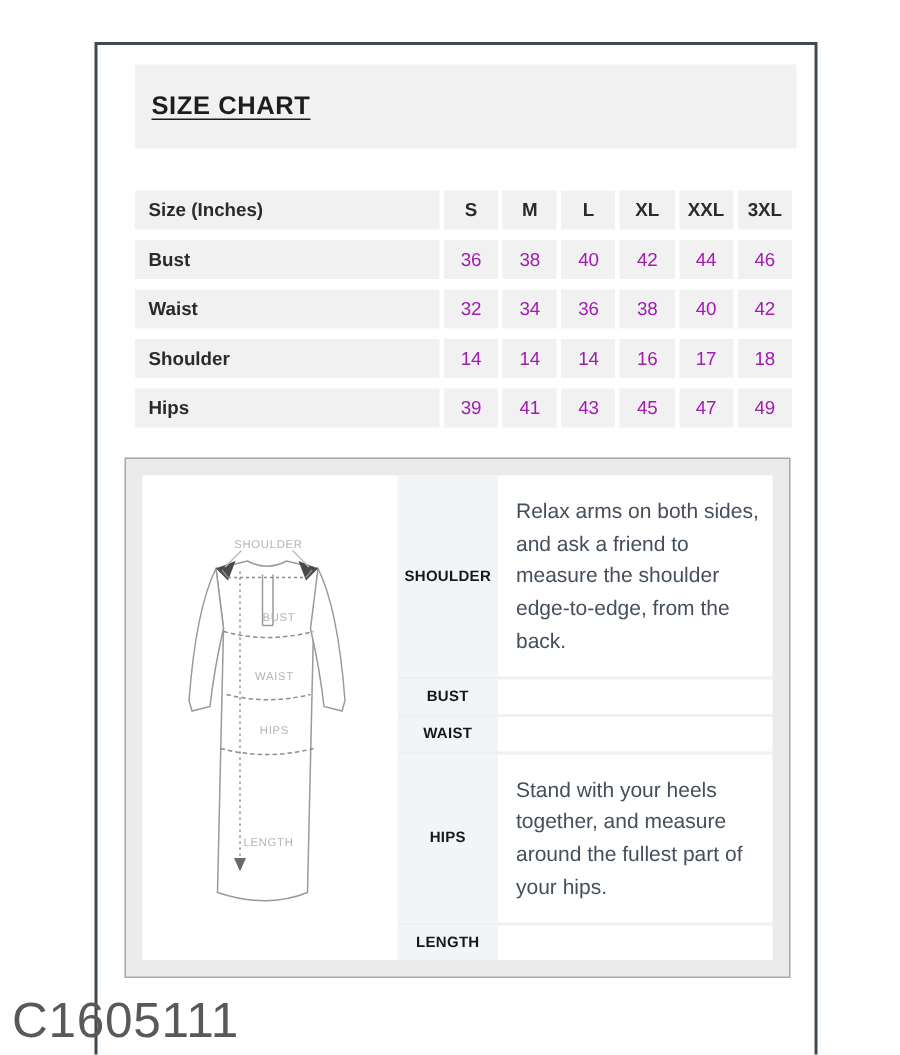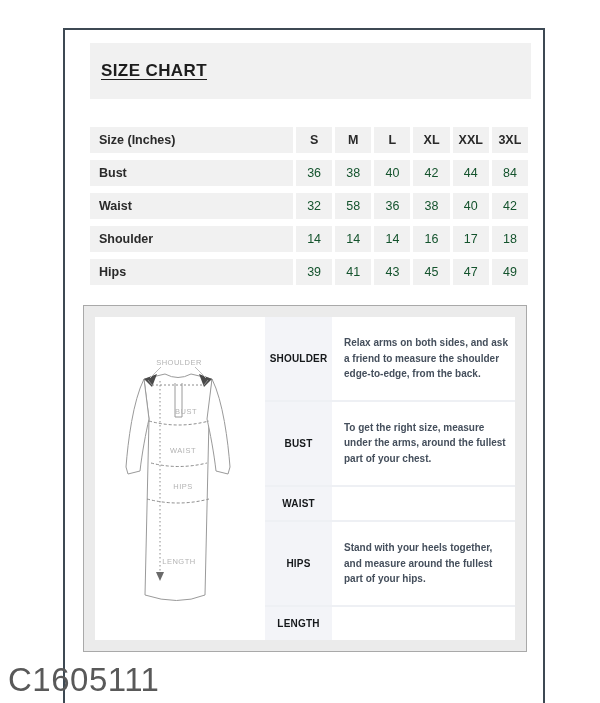--- a/index.html
+++ b/index.html
@@ -31,21 +31,21 @@
   
   table.size-table{
     position:absolute;left:22px;top:90px;width:444px;
     border-collapse:separate;border-spacing:3px 7px;table-layout:fixed;
   }
   table.size-table th,table.size-table td{
     background:#f1f1f1;height:24px;font-size:12.5px;vertical-align:middle;
   }
   table.size-table .lblcol{width:193px;text-align:left;padding-left:9px;font-weight:bold;color:#2a2a2a;}
   table.size-table th.szcol{font-weight:bold;color:#2a2a2a;text-align:center;}
-  table.size-table td.val{text-align:center;color:#14532d;font-weight:normal;}
+  table.size-table td.val{text-align:center;color:#a21caf;font-weight:normal;}
 
   
   .guide{
     position:absolute;left:18px;top:275px;width:444px;height:347px;
     box-sizing:border-box;border:1px solid #a9a9a9;background:#ebebeb;
     padding:11px;
   }
   .guide-inner{
     width:100%;height:100%;background:#ffffff;display:flex;flex-direction:row;
   }
@@ -53,21 +53,21 @@
   .figure svg{position:absolute;left:0;top:0;width:170px;height:100%;}
   .grows{flex:1;display:flex;flex-direction:column;}
   .grow{display:flex;flex-direction:row;flex:1 0 auto;}
   .grow + .grow{border-top:2px solid #eef0f4;}
   .glabel{
     flex:0 0 67px;background:#f3f4f8;display:flex;align-items:center;justify-content:center;
     font-weight:bold;font-size:10px;color:#15181b;letter-spacing:.2px;text-align:center;
   }
   .gdesc{
     flex:1;display:flex;flex-direction:column;justify-content:center;
-    padding:7px 6px 7px 12px;font-size:10px;line-height:1.55;color:#454f5c;font-weight:bold;
+    padding:7px 6px 7px 12px;font-size:14px;line-height:1.55;color:#454f5c;
   }
 
   
   .code{
     position:absolute;left:8px;top:661px;
     font-size:33px;color:#595959;letter-spacing:.5px;
   }
 
   
   .diag-label{fill:#b3b3b3;font-size:7.5px;letter-spacing:.5px;font-family:"Liberation Sans",sans-serif;}
@@ -95,26 +95,26 @@
         </tr>
       </thead>
       <tbody>
         <tr>
           <td class="lblcol">Bust</td>
           <td class="val">36</td>
           <td class="val">38</td>
           <td class="val">40</td>
           <td class="val">42</td>
           <td class="val">44</td>
-          <td class="val">84</td>
+          <td class="val">46</td>
         </tr>
         <tr>
           <td class="lblcol">Waist</td>
           <td class="val">32</td>
-          <td class="val">58</td>
+          <td class="val">34</td>
           <td class="val">36</td>
           <td class="val">38</td>
           <td class="val">40</td>
           <td class="val">42</td>
         </tr>
         <tr>
           <td class="lblcol">Shoulder</td>
           <td class="val">14</td>
           <td class="val">14</td>
           <td class="val">14</td>
@@ -170,21 +170,20 @@
           </svg>
         </div>
 
         <div class="grows">
           <div class="grow">
             <div class="glabel">SHOULDER</div>
             <div class="gdesc">Relax arms on both sides, and ask a friend to measure the shoulder edge-to-edge, from the back.</div>
           </div>
           <div class="grow">
             <div class="glabel">BUST</div>
-            <div class="gdesc">To get the right size, measure under the arms, around the fullest part of your chest.</div>
           </div>
           <div class="grow">
             <div class="glabel">WAIST</div>
           </div>
           <div class="grow">
             <div class="glabel">HIPS</div>
             <div class="gdesc">Stand with your heels together, and measure around the fullest part of your hips.</div>
           </div>
           <div class="grow">
             <div class="glabel">LENGTH</div>

